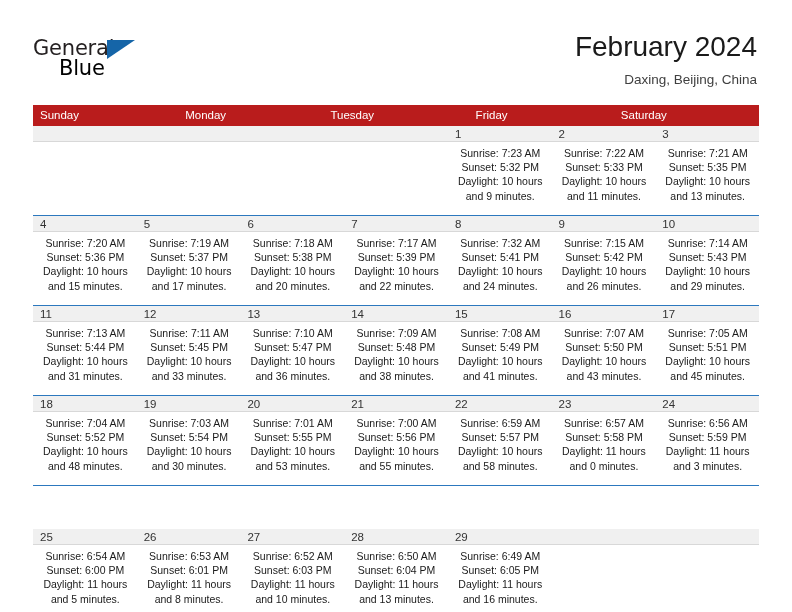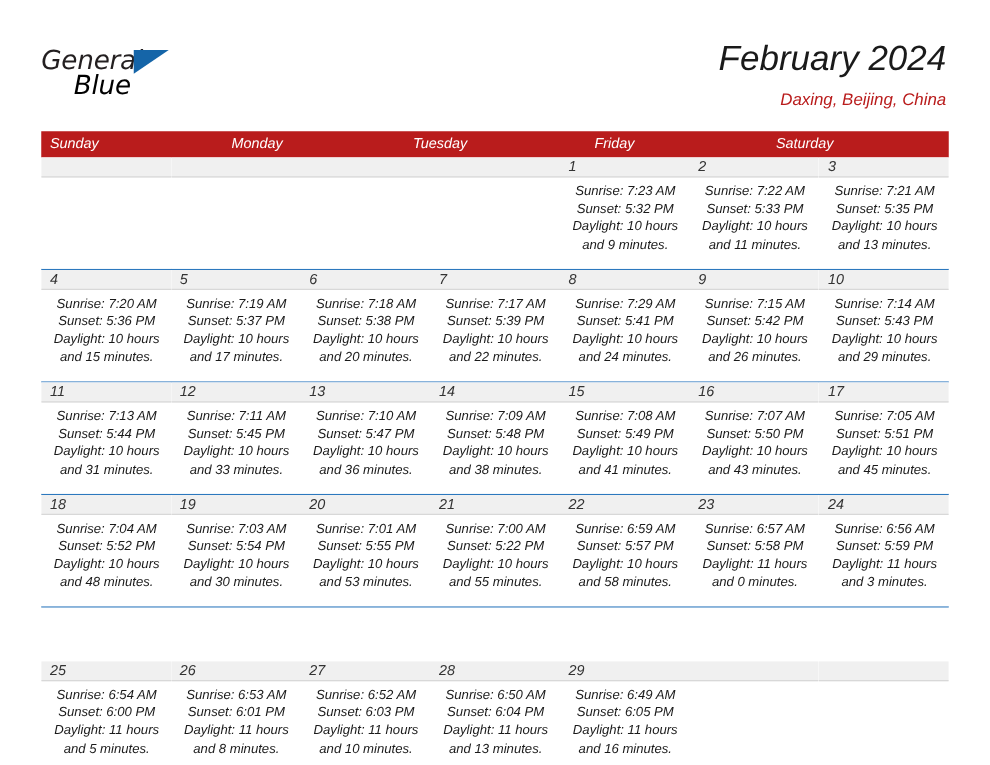--- a/index.html
+++ b/index.html
@@ -11,21 +11,20 @@
     height: 612px;
     background: #ffffff;
     font-family: "Liberation Sans", sans-serif;
     overflow: hidden;
   }
   .page {
     position: relative;
     width: 716px;
     height: 612px;
     box-sizing: border-box;
-    font-style: italic;
   }
 
   
   .header {
     position: absolute;
     left: 0;
     top: 0;
     width: 792px;
     height: 104px;
   }
@@ -76,21 +75,21 @@
     font-size: 28px;
     color: #1a1a1a;
     font-weight: 400;
     line-height: 34px;
     white-space: nowrap;
     font-family: "Liberation Sans", sans-serif;
     margin-left: 46px;
   }
   .location {
     font-size: 13.5px;
-    color: #b91c1c;
+    color: #404040;
     font-weight: 400;
     line-height: 20px;
     margin-top: 6px;
     white-space: nowrap;
     font-family: "Liberation Sans", sans-serif;
   }
 
   
   .calendar {
     position: absolute;
@@ -279,21 +278,21 @@
               <div>Sunrise: 7:17 AM</div>
               <div>Sunset: 5:39 PM</div>
               <div>Daylight: 10 hours</div>
               <div>and 22 minutes.</div>
             </div>
           </div>
           <div class="day-cell">
             <div class="daynum-strip"></div>
             <div class="daynum">8</div>
             <div class="day-info">
-              <div>Sunrise: 7:29 AM</div>
+              <div>Sunrise: 7:32 AM</div>
               <div>Sunset: 5:41 PM</div>
               <div>Daylight: 10 hours</div>
               <div>and 24 minutes.</div>
             </div>
           </div>
           <div class="day-cell">
             <div class="daynum-strip"></div>
             <div class="daynum">9</div>
             <div class="day-info">
               <div>Sunrise: 7:15 AM</div>
@@ -414,21 +413,21 @@
               <div>Sunset: 5:55 PM</div>
               <div>Daylight: 10 hours</div>
               <div>and 53 minutes.</div>
             </div>
           </div>
           <div class="day-cell">
             <div class="daynum-strip"></div>
             <div class="daynum">21</div>
             <div class="day-info">
               <div>Sunrise: 7:00 AM</div>
-              <div>Sunset: 5:22 PM</div>
+              <div>Sunset: 5:56 PM</div>
               <div>Daylight: 10 hours</div>
               <div>and 55 minutes.</div>
             </div>
           </div>
           <div class="day-cell">
             <div class="daynum-strip"></div>
             <div class="daynum">22</div>
             <div class="day-info">
               <div>Sunrise: 6:59 AM</div>
               <div>Sunset: 5:57 PM</div>

